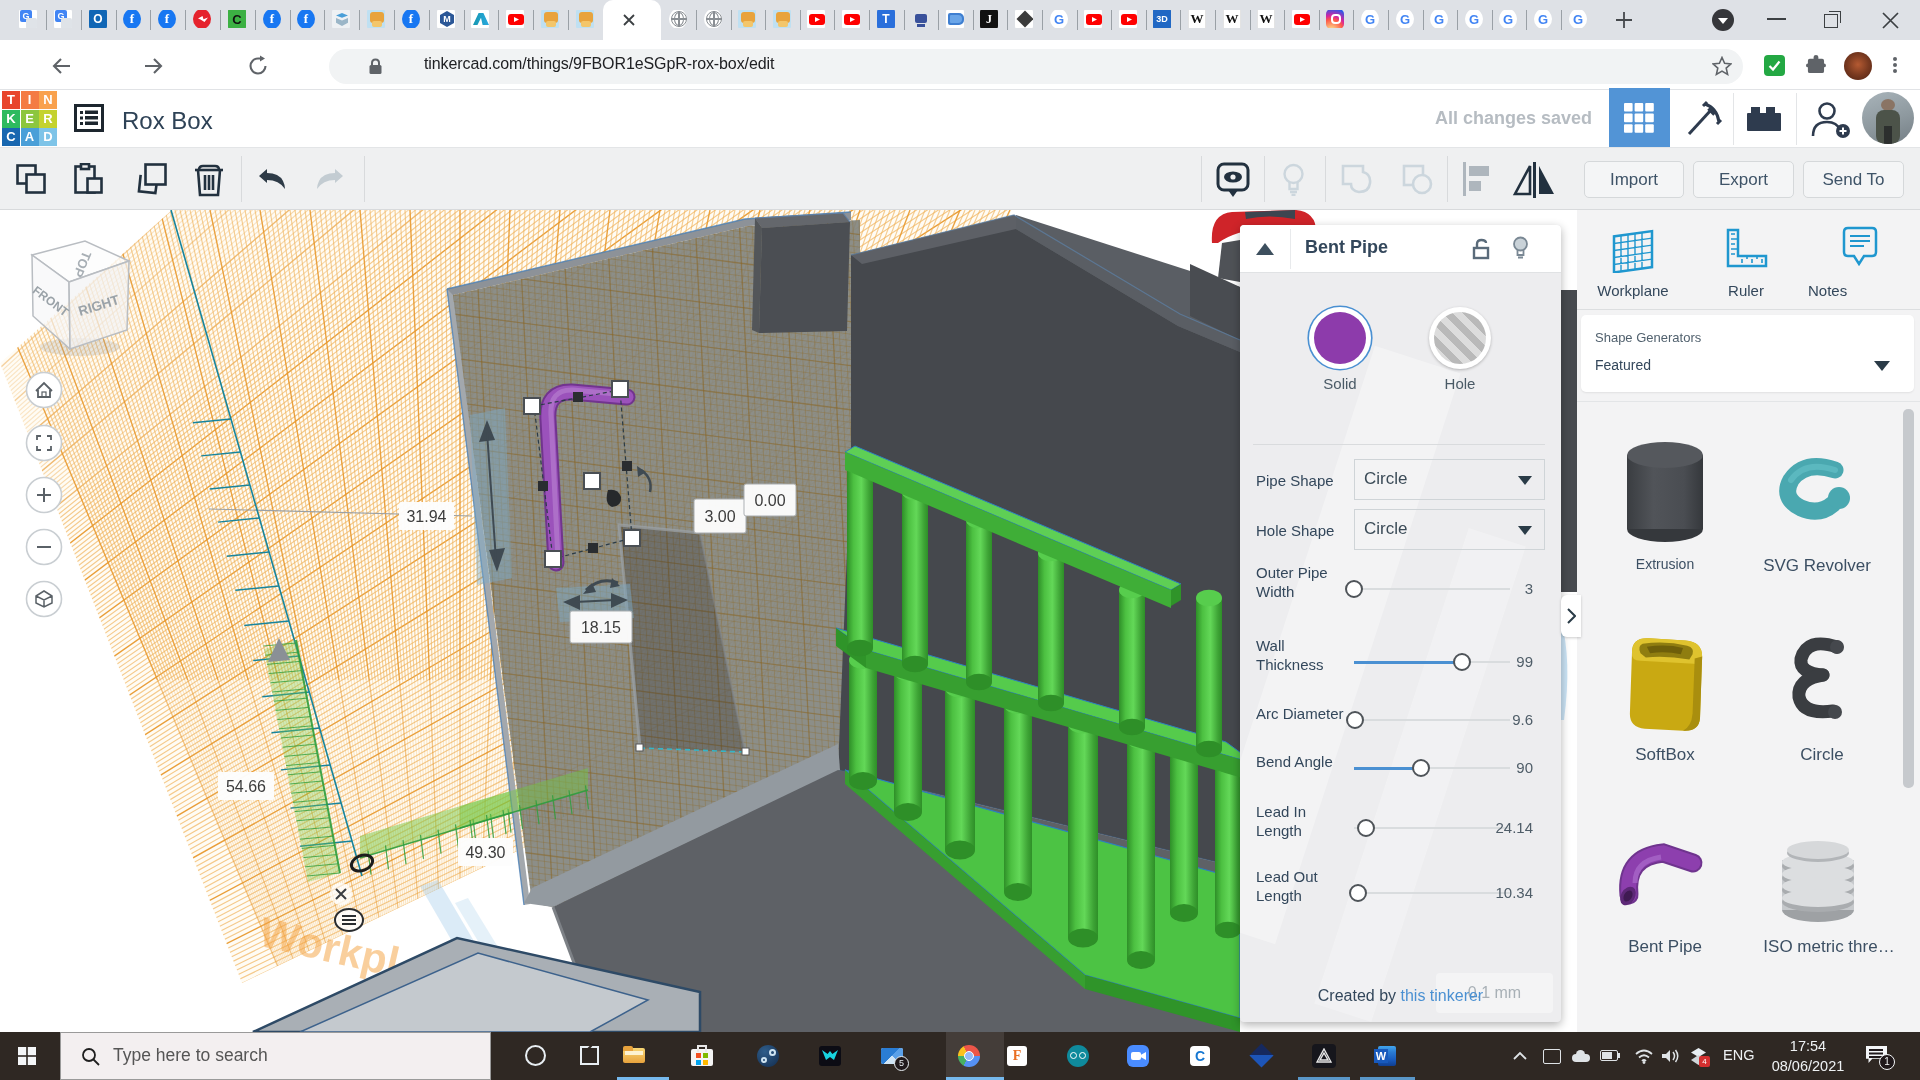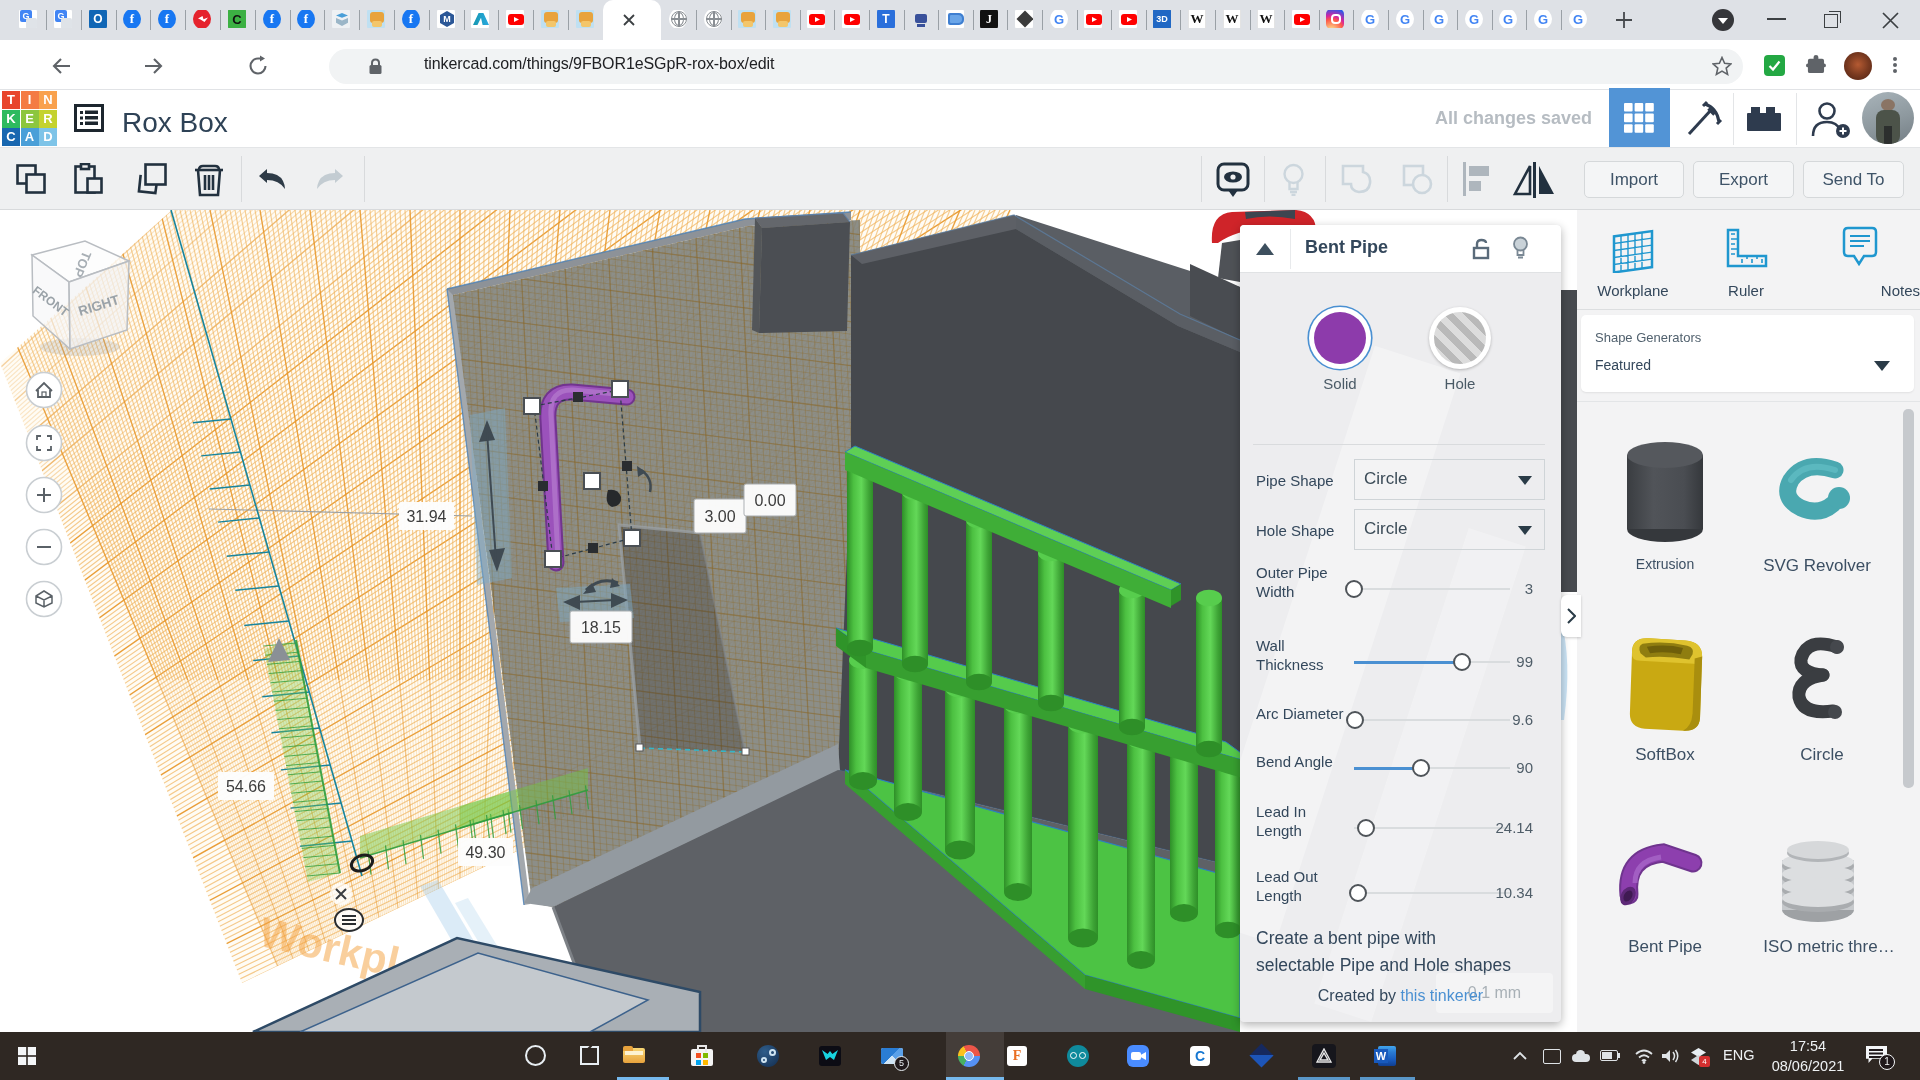--- a/index.html
+++ b/index.html
@@ -1553,21 +1553,21 @@
 <svg style="position:absolute;left:74px;top:14px" width="30" height="28" viewBox="0 0 30 28">
       <rect x="1.5" y="1.5" width="27" height="25" fill="none" stroke="#1d262e" stroke-width="3"></rect>
       <rect x="6" y="7" width="3" height="3" fill="#1d262e"></rect>
       <rect x="11" y="6.5" width="13" height="3.5" fill="#1d262e"></rect>
       <rect x="6" y="12.5" width="3" height="3" fill="#1d262e"></rect>
       <rect x="11" y="12" width="13" height="3.5" fill="#1d262e"></rect>
       <rect x="6" y="18" width="3" height="3" fill="#1d262e"></rect>
       <rect x="11" y="17.5" width="13" height="3.5" fill="#1d262e"></rect>
     </svg>
 
-<div style="position:absolute;left:122px;top:17px;font-size:28px;color:#2e4256">Rox Box</div>
+<div style="position:absolute;left:122px;top:17px;font-size:24px;color:#2e4256">Rox Box</div>
 
 <div style="position:absolute;left:1417px;top:18px;width:175px;text-align:right;font-size:18px;font-weight:bold;color:#b6bcc2">All changes saved</div>
 
 <div style="position:absolute;left:1609px;top:-2px;width:61px;height:59px;background:#5294d6"></div>
 <svg style="position:absolute;left:1624px;top:13px" width="30" height="30" viewBox="0 0 30 30">
       <g fill="#fff">
         <rect x="0" y="0" width="8.6" height="8.6" rx="1"></rect>
         <rect x="10.6" y="0" width="8.6" height="8.6" rx="1"></rect>
         <rect x="21.2" y="0" width="8.6" height="8.6" rx="1"></rect>
         <rect x="0" y="10.6" width="8.6" height="8.6" rx="1"></rect>
@@ -1798,21 +1798,20 @@
 <div style="position:absolute;left:255px;top:594px;width:38px;text-align:right;font-size:15px;color:#4f5d68">24.14</div>
 
 <div style="position:absolute;left:16px;top:642px;font-size:15px;line-height:19px;color:#33475b">
       <div>Lead Out</div>
       <div>Length</div>
     </div>
 <div style="position:absolute;left:114px;top:667px;width:156px;height:2px;background:#d9dcde"></div>
 <div style="position:absolute;left:109px;top:659px;width:18px;height:18px;border-radius:50%;background:#fff;border:2px solid #4f5459;box-sizing:border-box"></div>
 <div style="position:absolute;left:255px;top:659px;width:38px;text-align:right;font-size:15px;color:#4f5d68">10.34</div>
 
-<div style="position:absolute;left:16px;top:700px;width:300px;font-size:17.5px;line-height:27px;color:#33475b">Create a bent pipe with<br>selectable Pipe and Hole shapes</div>
 
 <div style="position:absolute;left:196px;top:748px;width:117px;height:40px;background:rgba(255,255,255,0.4);border-radius:4px;color:#a8b0b6;font-size:16px;text-align:center;line-height:40px">0.1 mm</div>
 
 <div style="position:absolute;left:0;top:762px;width:321px;text-align:center;font-size:16px;color:#33475b">Created by <span style="color:#4a90d2">this tinkerer</span></div>
 </div>
 
 <div style="position:absolute;left:1577px;top:210px;width:343px;height:822px;background:#f3f3f4">
 
 <svg style="position:absolute;left:33px;top:17px" width="46" height="46" viewBox="0 0 46 46">
       <g transform="skewY(-8) translate(0,8)">
@@ -1827,21 +1826,21 @@
         <path d="M4 2 L14 2 L14 28 L42 28 L42 38 L4 38 Z"></path>
         <path d="M7 6 L11 6 M7 11 L14 11 M7 16 L11 16 M7 21 L14 21 M7 26 L11 26 M18 31 L18 35 M23 31 L23 28 M28 31 L28 35 M33 31 L33 28 M38 31 L38 35" stroke-width="1.6"></path>
       </g>
     </svg>
 <div style="position:absolute;left:113px;top:72px;width:112px;text-align:center;font-size:15px;color:#33475b">Ruler</div>
 
 <svg style="position:absolute;left:265px;top:16px" width="36" height="46" viewBox="0 0 36 46">
       <path d="M6 2 L30 2 Q34 2 34 6 L34 26 Q34 30 30 30 L22 30 L17 38 L12 30 L6 30 Q2 30 2 26 L2 6 Q2 2 6 2 Z" fill="none" stroke="#1f97cf" stroke-width="2.5"></path>
       <path d="M8 10 L28 10 M8 15 L28 15 M8 20 L22 20" stroke="#1f97cf" stroke-width="1.8"></path>
     </svg>
-<div style="position:absolute;left:231px;top:72px;width:112px;text-align:right;font-size:15px;color:#33475b">Notes</div>
+<div style="position:absolute;left:231px;top:72px;width:112px;text-align:left;font-size:15px;color:#33475b">Notes</div>
 
 <div style="position:absolute;left:0;top:99px;width:343px;height:1px;background:#dcdee0"></div>
 
 <div style="position:absolute;left:4px;top:105px;width:333px;height:77px;background:#fff;border-radius:5px;box-shadow:0 1px 2px rgba(0,0,0,0.08)">
 <div style="position:absolute;left:14px;top:15px;font-size:13px;color:#51616e">Shape Generators</div>
 <div style="position:absolute;left:14px;top:42px;font-size:14px;color:#33475b">Featured</div>
 <div style="position:absolute;right:24px;top:46px;width:0;height:0;border-left:8px solid transparent;border-right:8px solid transparent;border-top:10px solid #2a3b47"></div>
 </div>
 
 <div style="position:absolute;left:0;top:191px;width:343px;height:1px;background:#e3e5e7"></div>
@@ -1930,20 +1929,27 @@
 
 <svg style="position:absolute;left:18px;top:15px" width="18" height="18">
       <g fill="#f4f6f8">
         <rect x="0" y="0" width="8.2" height="8.2"></rect>
         <rect x="9.8" y="0" width="8.2" height="8.2"></rect>
         <rect x="0" y="9.8" width="8.2" height="8.2"></rect>
         <rect x="9.8" y="9.8" width="8.2" height="8.2"></rect>
       </g>
     </svg>
 
+<div style="position:absolute;left:60px;top:0;width:431px;height:48px;background:#f3eff0;border:1px solid #9a9a9a;box-sizing:border-box">
+<svg style="position:absolute;left:20px;top:14px" width="20" height="20">
+        <circle cx="8" cy="8" r="6" stroke="#1f1f1f" stroke-width="1.8" fill="none"></circle>
+        <line x1="12.5" y1="12.5" x2="18" y2="18" stroke="#1f1f1f" stroke-width="1.8"></line>
+      </svg>
+<span style="position:absolute;left:52px;top:12px;color:#555;font-size:17.5px">Type here to search</span>
+    </div>
 
 <div style="position:absolute;left:524px;top:12px">
       <div style="position:relative;width:24px;height:24px">
         <div style="position:absolute;left:1px;top:1px;width:21px;height:21px;border:2.2px solid #e8eef2;border-radius:50%;box-sizing:border-box"></div>
       </div>
     </div>
 
 <div style="position:absolute;left:578px;top:12px">
       <div style="position:relative;width:24px;height:24px">
         <div style="position:absolute;left:2px;top:2px;width:19px;height:19px;border:2px solid #e8eef2;box-sizing:border-box"></div>

